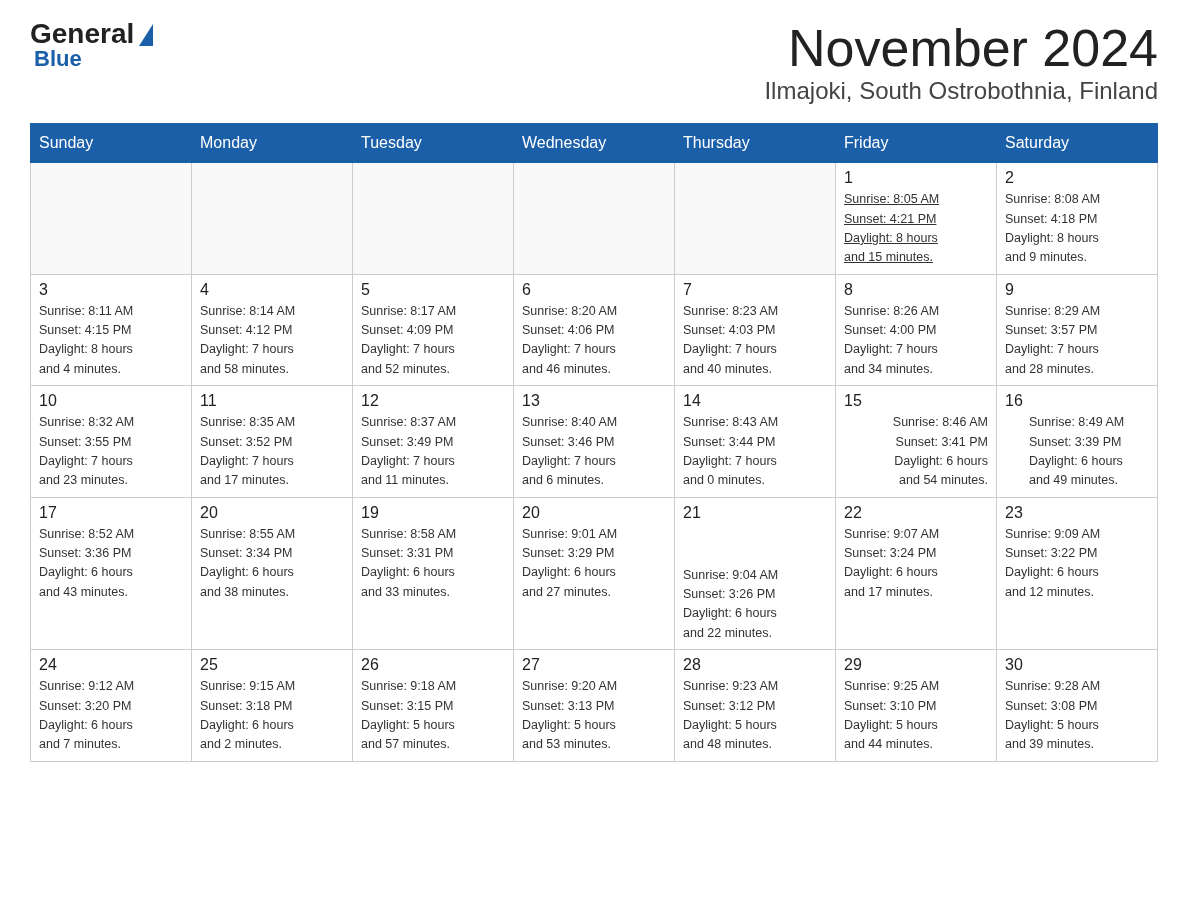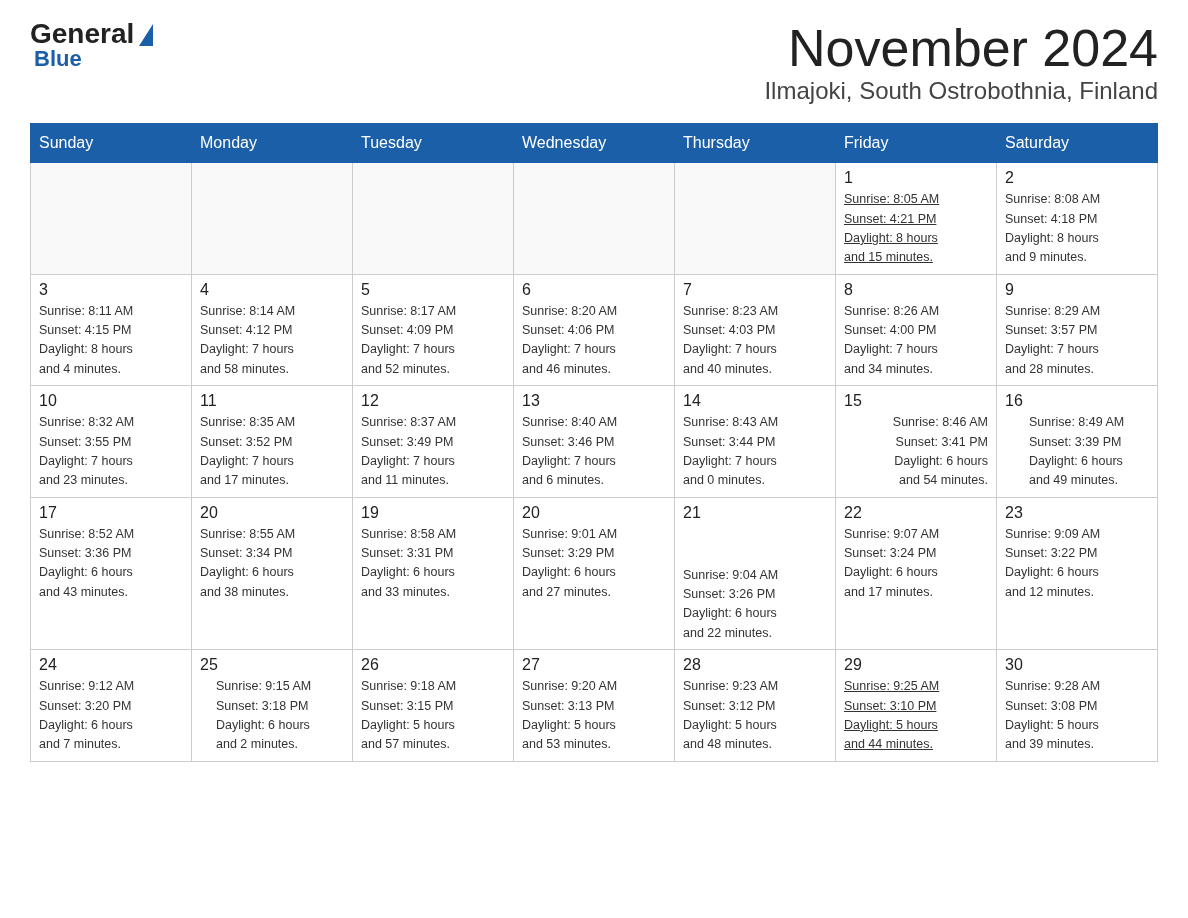--- a/index.html
+++ b/index.html
@@ -310,21 +310,21 @@
       <tr class="week-row">
         <td>
           <span class="day-number">24</span>
           <div class="day-info" style="white-space: pre-line;">Sunrise: 9:12 AM
 Sunset: 3:20 PM
 Daylight: 6 hours
 and 7 minutes.</div>
         </td>
         <td>
           <span class="day-number">25</span>
-          <div class="day-info" style="white-space: pre-line; margin-left: 16px;">Sunrise: 9:15 AM
+          <div class="day-info" style="white-space: pre-line;">Sunrise: 9:15 AM
 Sunset: 3:18 PM
 Daylight: 6 hours
 and 2 minutes.</div>
         </td>
         <td>
           <span class="day-number">26</span>
           <div class="day-info" style="white-space: pre-line;">Sunrise: 9:18 AM
 Sunset: 3:15 PM
 Daylight: 5 hours
 and 57 minutes.</div>
@@ -338,21 +338,21 @@
         </td>
         <td>
           <span class="day-number">28</span>
           <div class="day-info" style="white-space: pre-line;">Sunrise: 9:23 AM
 Sunset: 3:12 PM
 Daylight: 5 hours
 and 48 minutes.</div>
         </td>
         <td>
           <span class="day-number">29</span>
-          <div class="day-info" style="white-space: pre-line; text-decoration: underline;">Sunrise: 9:25 AM
+          <div class="day-info" style="white-space: pre-line;">Sunrise: 9:25 AM
 Sunset: 3:10 PM
 Daylight: 5 hours
 and 44 minutes.</div>
         </td>
         <td>
           <span class="day-number">30</span>
           <div class="day-info" style="white-space: pre-line;">Sunrise: 9:28 AM
 Sunset: 3:08 PM
 Daylight: 5 hours
 and 39 minutes.</div>

